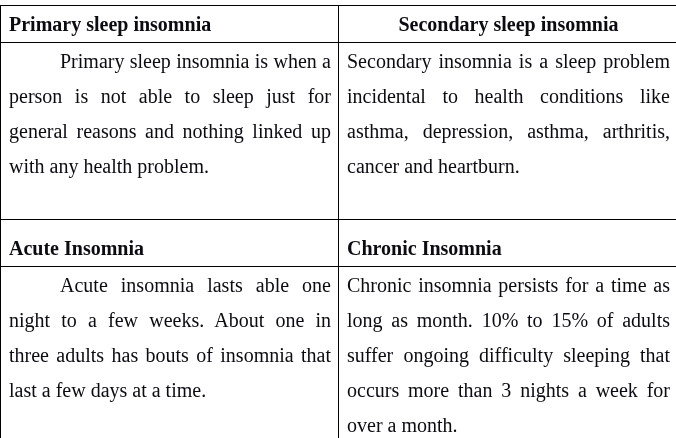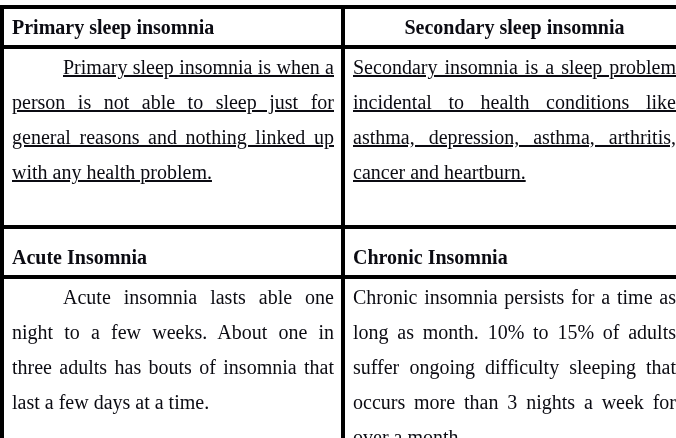--- a/index.html
+++ b/index.html
@@ -18,21 +18,21 @@
   }
   table.doc-table {
     position: absolute;
     top: 5px;
     left: 0;
     width: 675px;
     border-collapse: collapse;
     table-layout: fixed;
   }
   table.doc-table td {
-    border: 4px solid #000000;
+    border: 1px solid #000000;
     vertical-align: top;
     padding: 0;
   }
   
   table.doc-table tr.row-clipped td {
     border-bottom: none;
   }
   td.col-left  { width: 337px; }
   td.col-right { width: 338px; }
 
@@ -42,21 +42,21 @@
     line-height: 24px;
     margin: 0;
     padding: 6px 7px 6px 8px;
   }
   tr.hdr-row-1 td { height: 36px; }
   tr.hdr-row-2 td { height: 40px; }
   tr.hdr-row-2 .hdr { padding-top: 16px; }
   .hdr.align-center { text-align: center; }
   .hdr.align-left   { text-align: left; }
 
-  tr.body-row-1 td { height: 176px; text-decoration: underline; }
+  tr.body-row-1 td { height: 176px; }
 
   .para {
     margin: 0;
     padding: 1px 7px 0 8px;
     font-size: 20px;
     line-height: 35px;
     text-align: justify;
   }
   .para.first-indent {
     text-indent: 51px;

